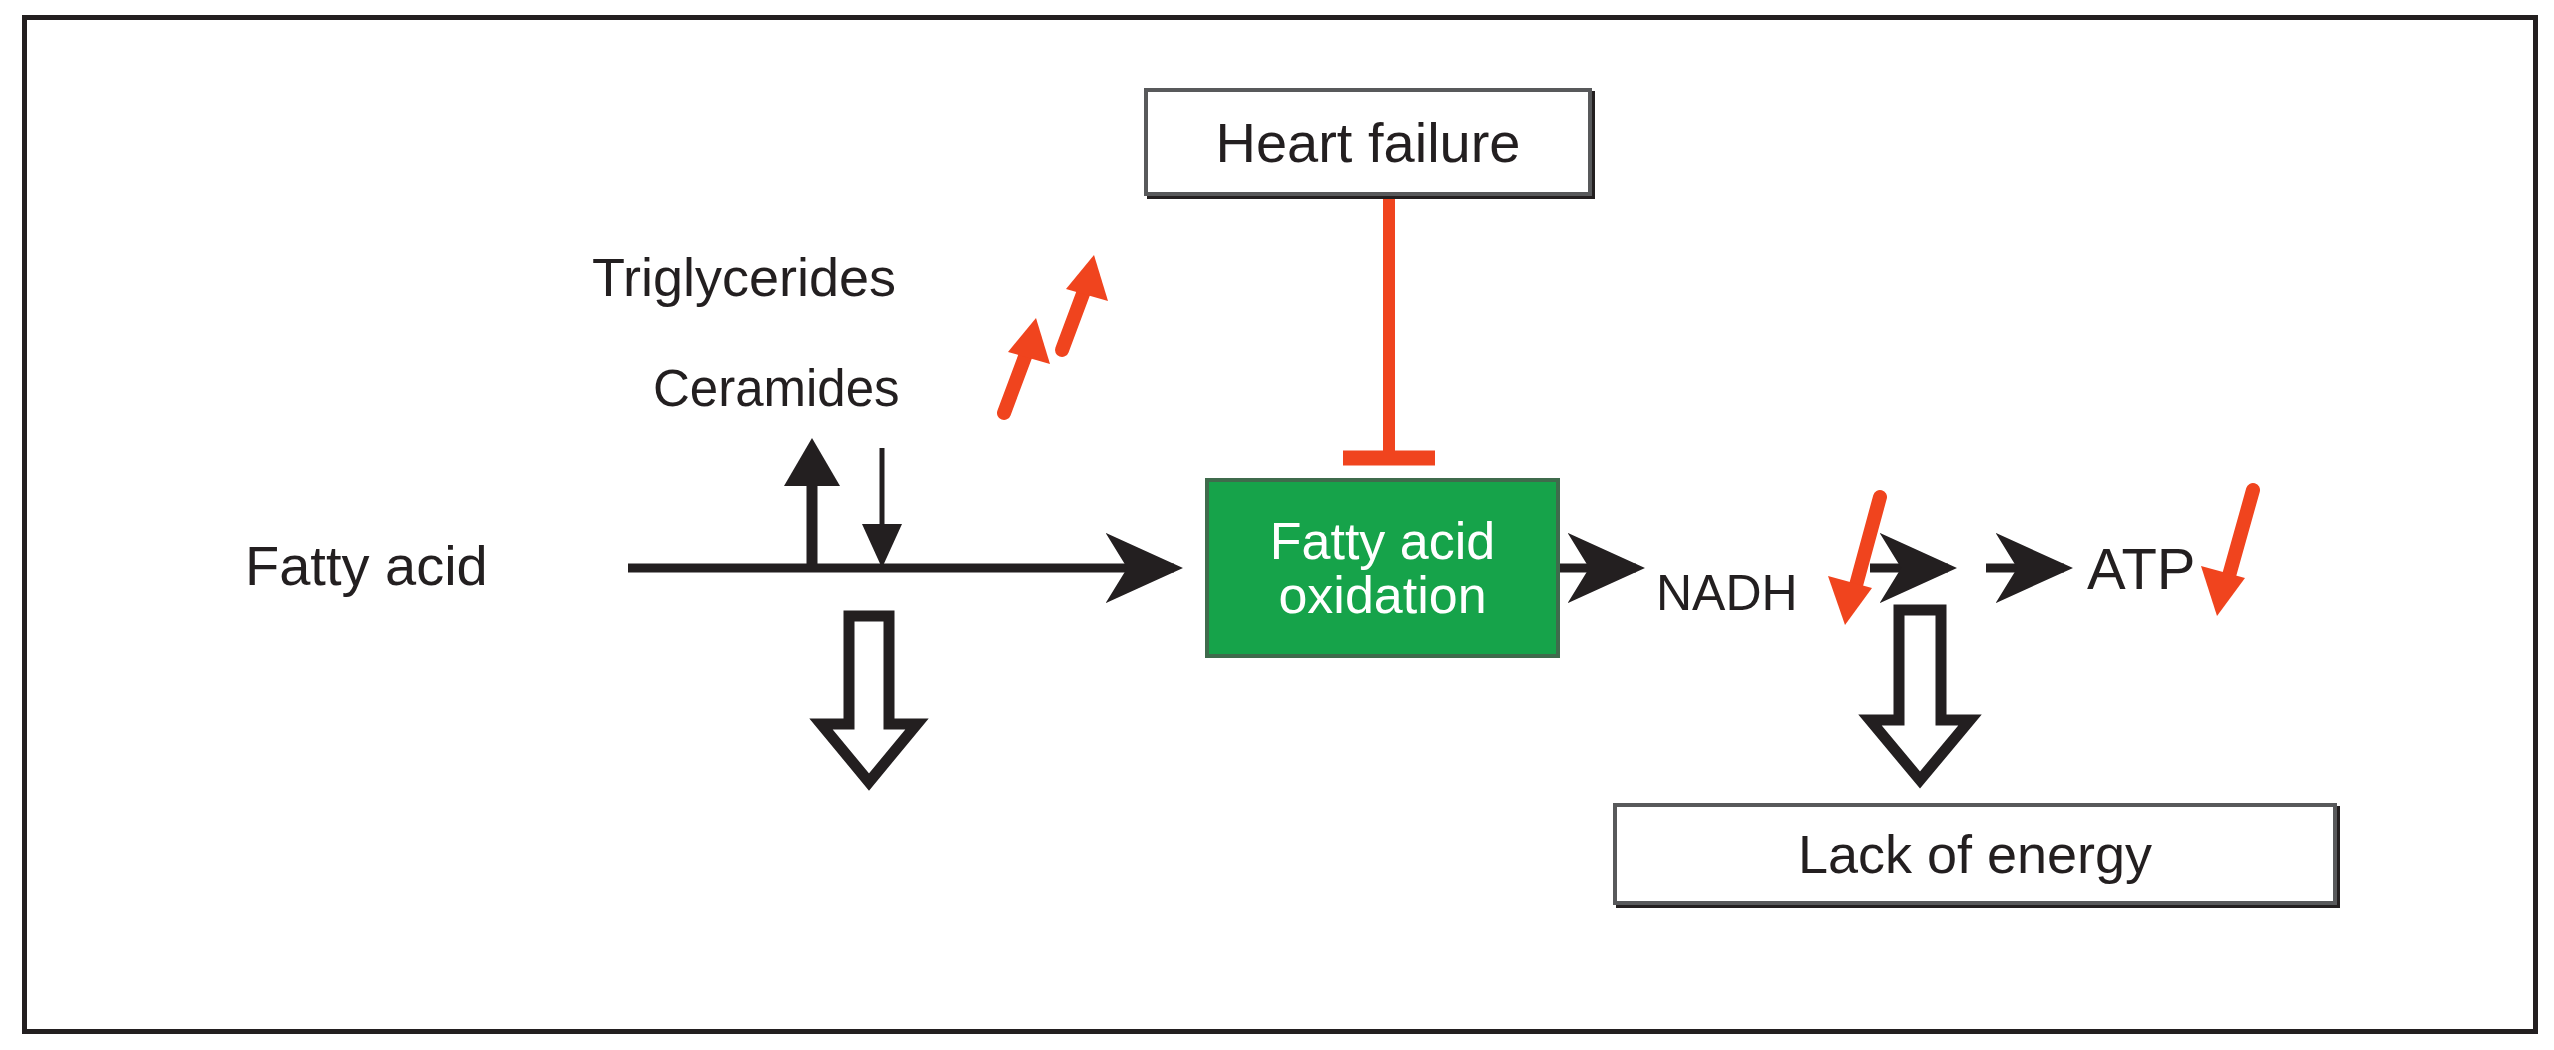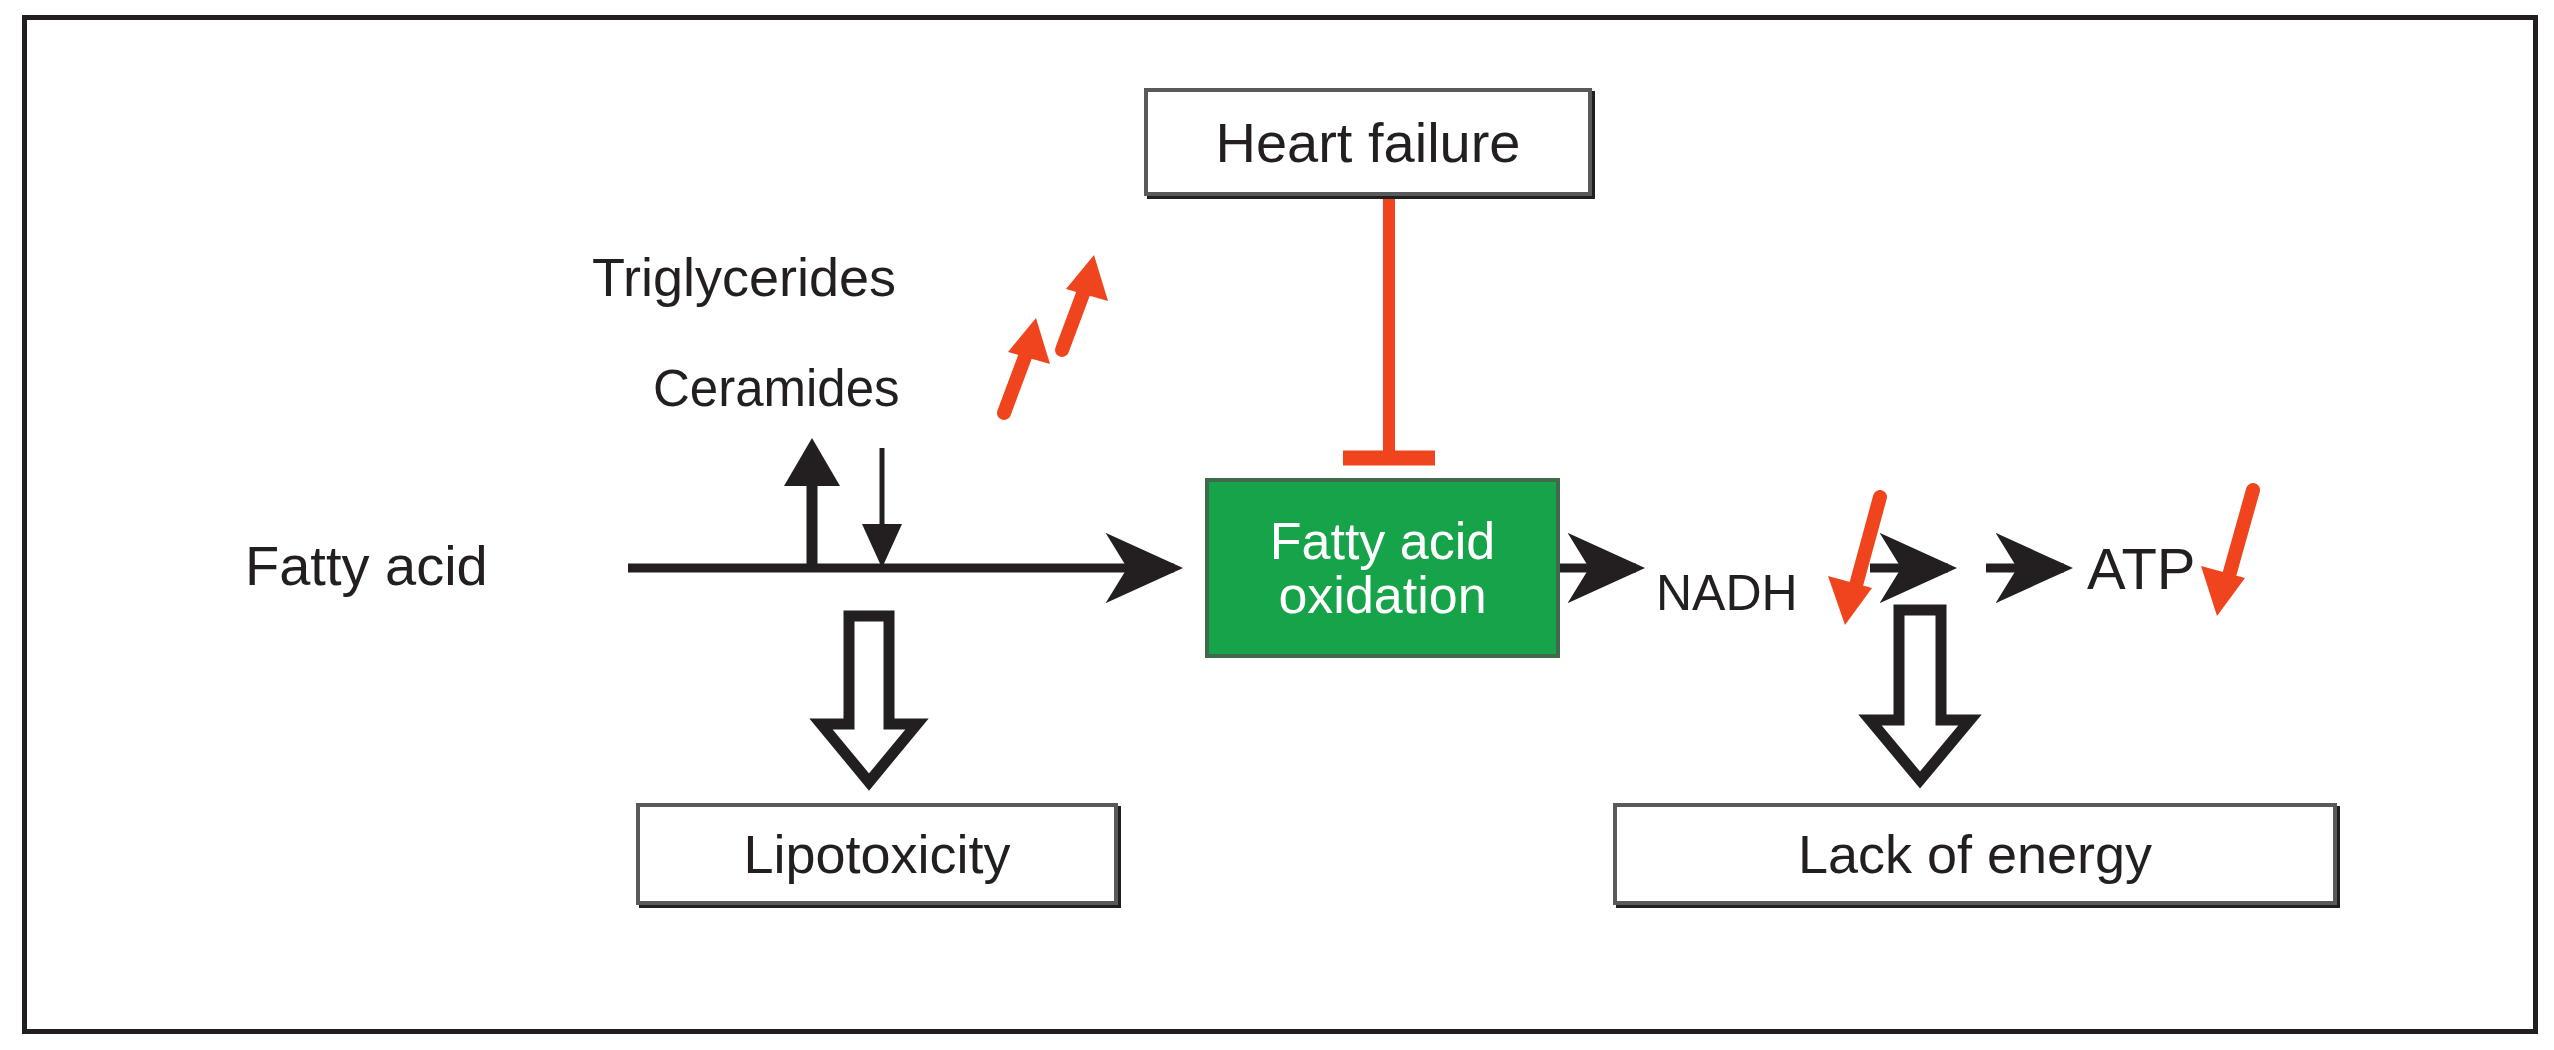--- a/index.html
+++ b/index.html
@@ -161,21 +161,18 @@
   </div>
 
   <div class="plain-label" style="left:1656px; top:568px; font-size:50px;">
     <span>NADH</span>
   </div>
 
   <div class="plain-label" style="left:2087px; top:540px; font-size:58px;">
     <span>ATP</span>
   </div>
 
-  <div class="node-box" style="left:636px; top:803px; width:482px; height:102px; font-size:54px;">
-    <span>Lipotoxicity</span>
-  </div>
 
   <div class="node-box" style="left:1613px; top:803px; width:724px; height:102px; font-size:54px;">
     <span>Lack of energy</span>
   </div>
 
 </div>
 
 </body></html>

